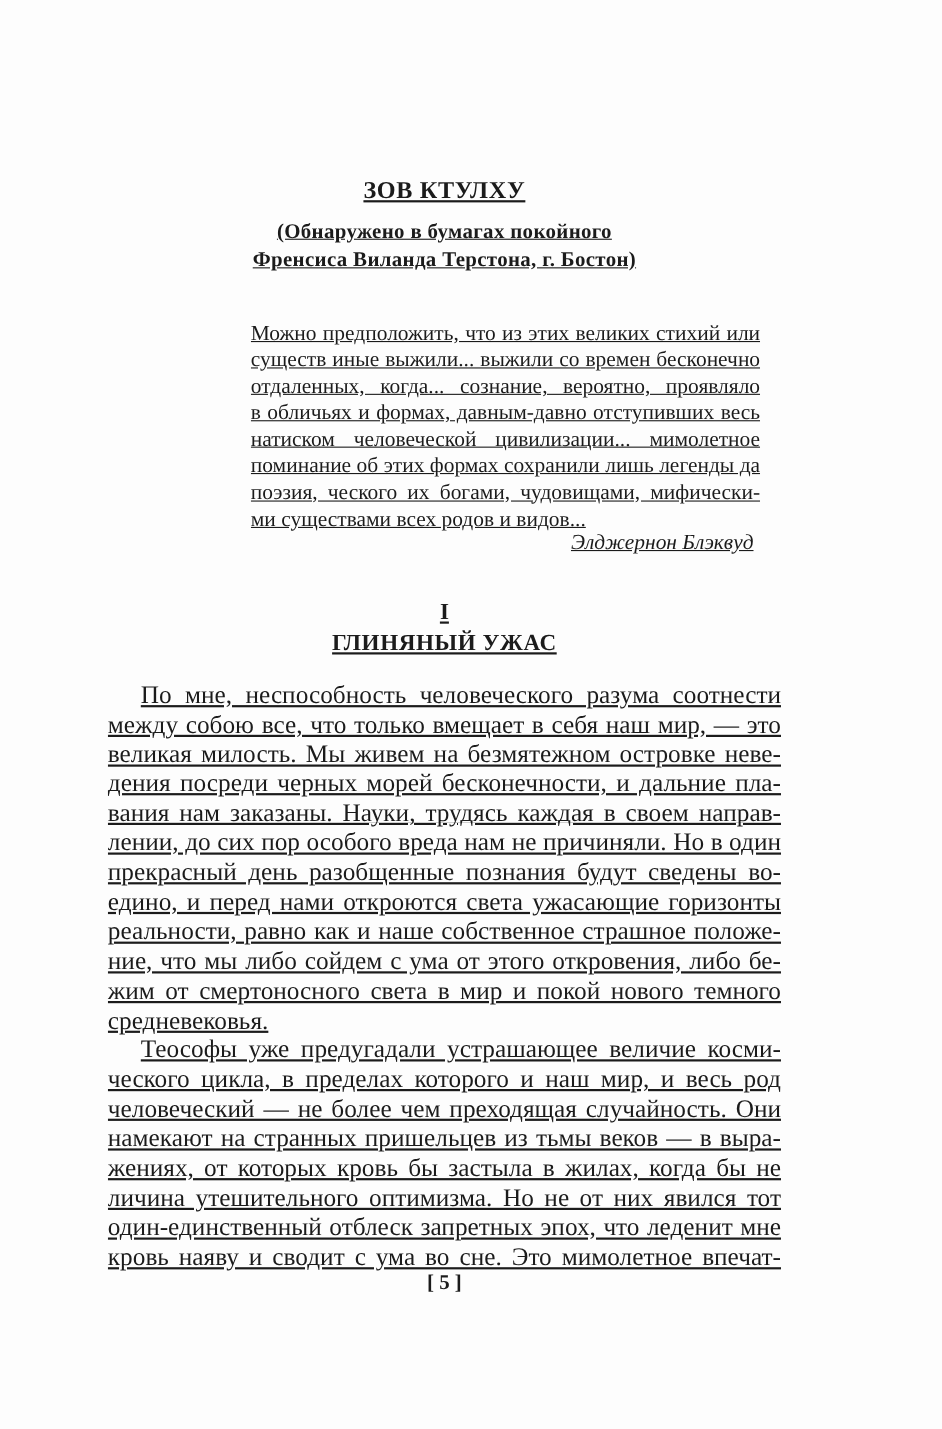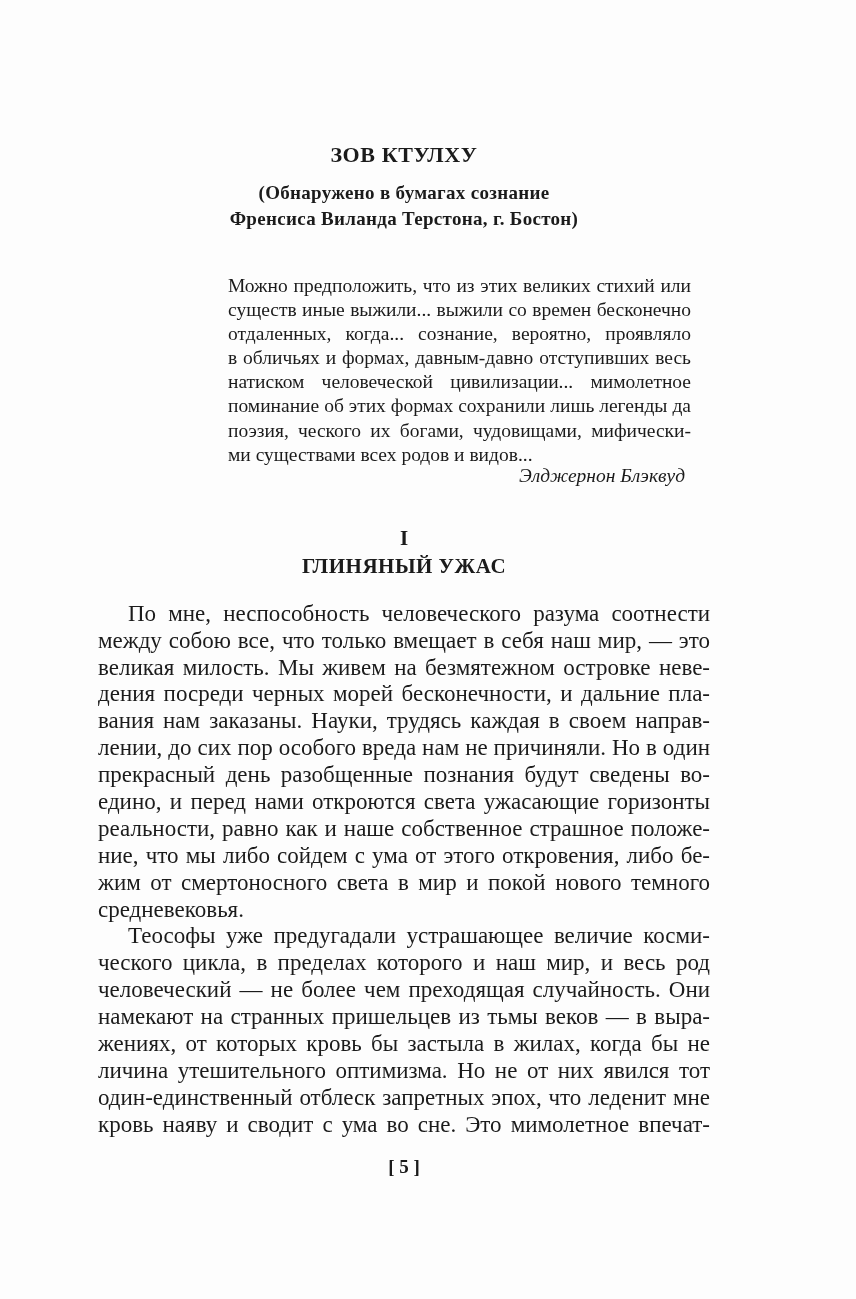--- a/index.html
+++ b/index.html
@@ -7,22 +7,23 @@
     width: 856px; height: 1299px;
     background: #fdfdfd;
     color: #1b1b1b;
     font-family: "Liberation Serif", "DejaVu Serif", serif;
     position: relative;
     overflow: hidden;
   }
   .page { position: absolute; inset: 0; }
   .column {
     position: absolute;
-    left: 98px; top: 144px;
+    left: 98px; top: 162px;
     width: 612px;
+    text-decoration: underline;
   }
   .book-title {
     text-align: center;
     font-weight: bold;
     font-size: 22px;
     line-height: 22px;
     letter-spacing: 0.6px;
   }
   .subtitle {
     margin-top: 14px;
@@ -77,21 +78,21 @@
 </style>
 </head>
 <body>
 
 <div class="page">
   <div class="column">
 
     <div class="book-title">ЗОВ КТУЛХУ</div>
 
     <div class="subtitle">
-      <div>(Обнаружено в бумагах сознание</div>
+      <div>(Обнаружено в бумагах покойного</div>
       <div>Френсиса Виланда Терстона, г. Бостон)</div>
     </div>
 
     <div class="epigraph-block">
         <div class="tline jfull">Можно предположить, что из этих великих стихий или</div>
         <div class="tline jfull">существ иные выжили... выжили со времен бесконечно</div>
         <div class="tline jfull">отдаленных, когда... сознание, вероятно, проявляло себя</div>
         <div class="tline jfull">в обличьях и формах, давным-давно отступивших весь</div>
         <div class="tline jfull">натиском человеческой цивилизации... мимолетное вос-</div>
         <div class="tline jfull">поминание об этих формах сохранили лишь легенды да</div>

